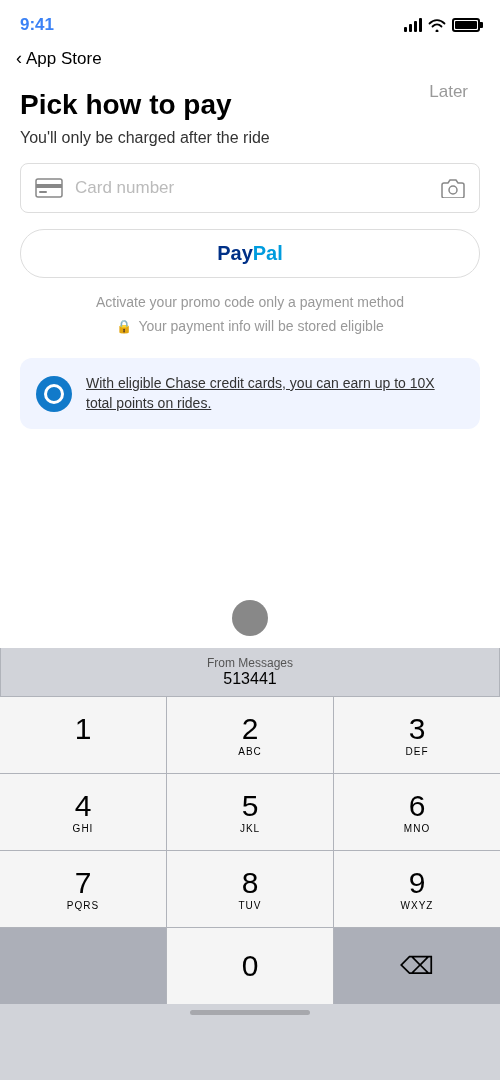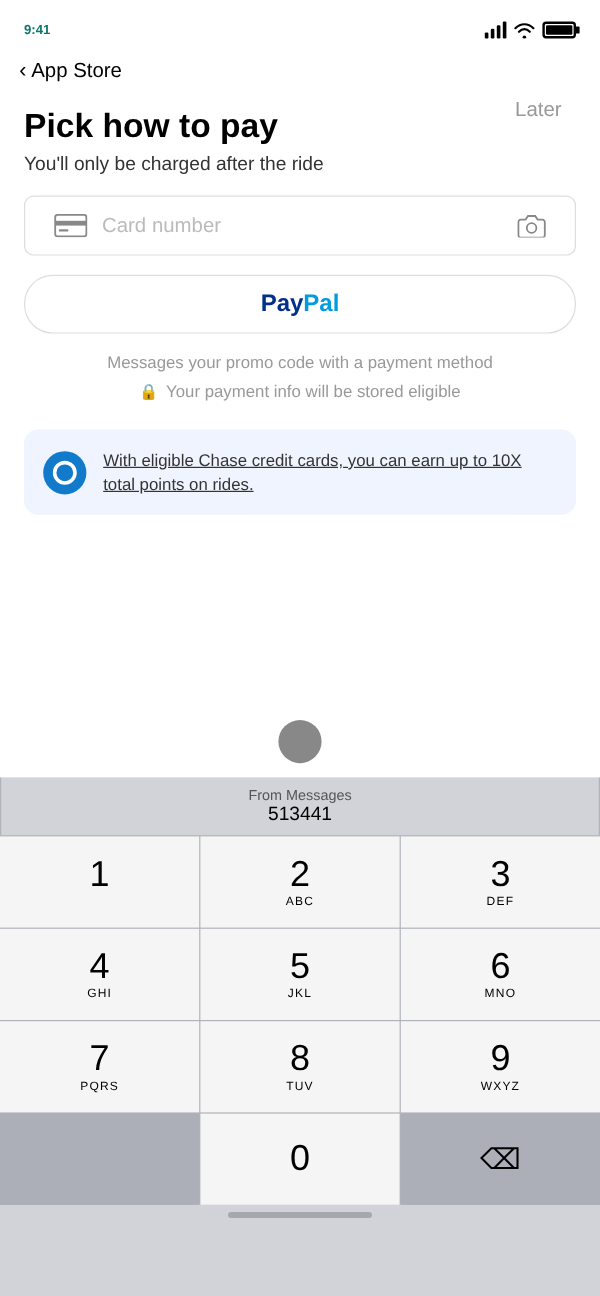--- a/index.html
+++ b/index.html
@@ -16,23 +16,23 @@
     
     .status-bar {
       display: flex;
       justify-content: space-between;
       align-items: center;
       padding: 10px 20px 4px 20px;
       height: 44px;
     }
 
     .status-time {
-      font-size: 11px;
+      font-size: 17px;
       font-weight: 600;
-      color: #0f766e;
+      color: #3b82f6;
     }
 
     .status-icons {
       display: flex;
       align-items: center;
       gap: 6px;
     }
 
     .signal-bars {
       display: flex;
@@ -125,21 +125,21 @@
       cursor: pointer;
     }
 
     
     .card-input-container {
       margin: 0 20px 16px 20px;
       border: 1.5px solid #ddd;
       border-radius: 8px;
       display: flex;
       align-items: center;
-      padding: 14px 24px;
+      padding: 14px 14px;
       background: #fff;
     }
 
     .card-icon {
       margin-right: 12px;
       display: flex;
       align-items: center;
     }
 
     .card-input-placeholder {
@@ -432,21 +432,21 @@
 </div>
 
 <div class="paypal-btn">
   <div class="paypal-logo">
     <span class="paypal-pay">Pay</span>
       <span class="paypal-pal">Pal</span>
   </div>
 </div>
 
 <div class="promo-section">
-  <div class="promo-text">Messages your promo code with a payment method</div>
+  <div class="promo-text">Activate your promo code only a payment method</div>
   <div class="security-text">
     <span class="lock-icon">🔒</span>
     <span>Your payment info will be stored eligible</span>
   </div>
 </div>
 
 <div class="chase-card">
   <div class="chase-logo">
     <div class="chase-logo-inner"></div>
   </div>

